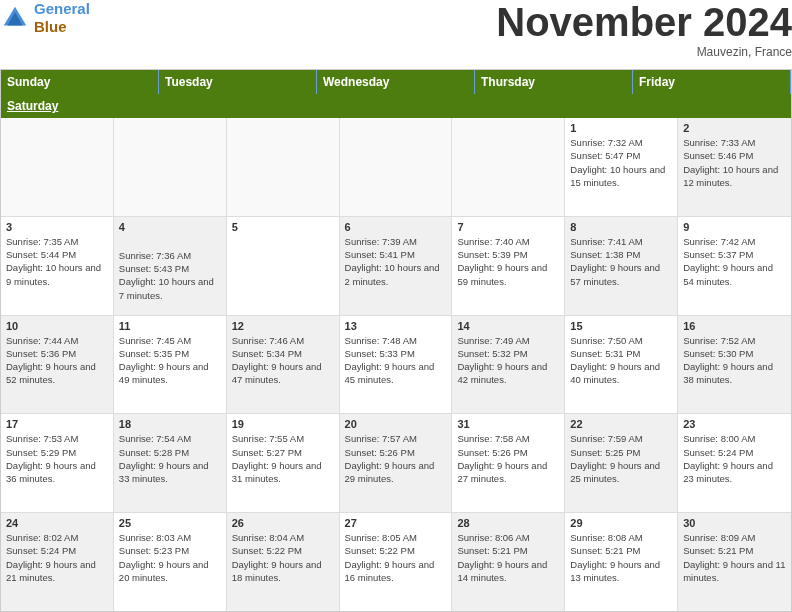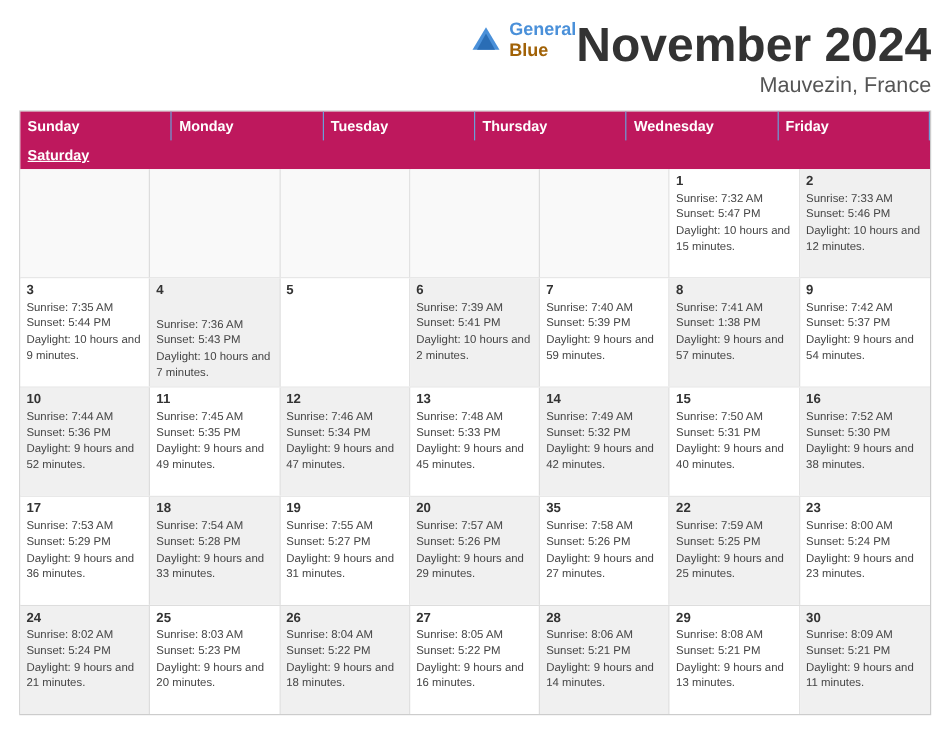--- a/index.html
+++ b/index.html
@@ -6,24 +6,22 @@
     body {
       font-family: Arial, sans-serif;
       background: #fff;
       width: 792px;
       height: 612px;
       overflow: hidden;
     }
     .page {
       width: 792px;
       height: 612px;
-      padding: 16px;
       display: flex;
       flex-direction: column;
-      align-items: flex-end;
     }
     .header {
       display: flex;
       justify-content: space-between;
       align-items: flex-start;
       margin-bottom: 10px;
     }
     .logo {
       display: flex;
       align-items: center;
@@ -44,33 +42,33 @@
     }
     .title-block {
       text-align: right;
     }
     .month-title {
       font-size: 40px;
       font-weight: bold;
       color: #333;
     }
     .location {
-      font-size: 18px;
+      font-size: 12px;
       color: #555;
     }
     .calendar {
       flex: 1;
       display: flex;
       flex-direction: column;
       border: 1px solid #ccc;
     }
     .cal-header {
       display: grid;
-      grid-template-columns: repeat(6, 1fr);
-      background: #be185d;
+      grid-template-columns: repeat(5, 1fr);
+      background: #4d7c0f;
     }
     .cal-header-cell {
       color: #fff;
       font-size: 12px;
       font-weight: bold;
       padding: 5px 6px;
       border-right: 1px solid #6a9fd8;
     }
     .cal-header-cell:last-child { border-right: none; text-decoration: underline; }
     .cal-body {
@@ -123,24 +121,23 @@
     </div>
     <div class="title-block">
       <div class="month-title">November 2024</div>
       <div class="location">Mauvezin, France</div>
     </div>
   </div>
 
   <div class="calendar">
     <div class="cal-header">
       <div class="cal-header-cell">Sunday</div>
-      <div class="cal-header-cell">Monday</div>
       <div class="cal-header-cell">Tuesday</div>
+      <div class="cal-header-cell">Wednesday</div>
       <div class="cal-header-cell">Thursday</div>
-      <div class="cal-header-cell">Wednesday</div>
       <div class="cal-header-cell">Friday</div>
       <div class="cal-header-cell">Saturday</div>
     </div>
     <div class="cal-body" id="cal-body">
     <div class="cal-row">
           <div class="cal-cell empty"></div>
           <div class="cal-cell empty"></div>
           <div class="cal-cell empty"></div>
           <div class="cal-cell empty"></div>
           <div class="cal-cell empty"></div>
@@ -261,21 +258,21 @@
 Sunset: 5:27 PM
 Daylight: 9 hours and 31 minutes.</div>
           </div>
           <div class="cal-cell shaded">
             <div class="day-num">20</div>
             <div class="day-info" style="white-space: pre-line;">Sunrise: 7:57 AM
 Sunset: 5:26 PM
 Daylight: 9 hours and 29 minutes.</div>
           </div>
           <div class="cal-cell">
-            <div class="day-num">35</div>
+            <div class="day-num">31</div>
             <div class="day-info" style="white-space: pre-line;">Sunrise: 7:58 AM
 Sunset: 5:26 PM
 Daylight: 9 hours and 27 minutes.</div>
           </div>
           <div class="cal-cell shaded">
             <div class="day-num">22</div>
             <div class="day-info" style="white-space: pre-line;">Sunrise: 7:59 AM
 Sunset: 5:25 PM
 Daylight: 9 hours and 25 minutes.</div>
           </div>

